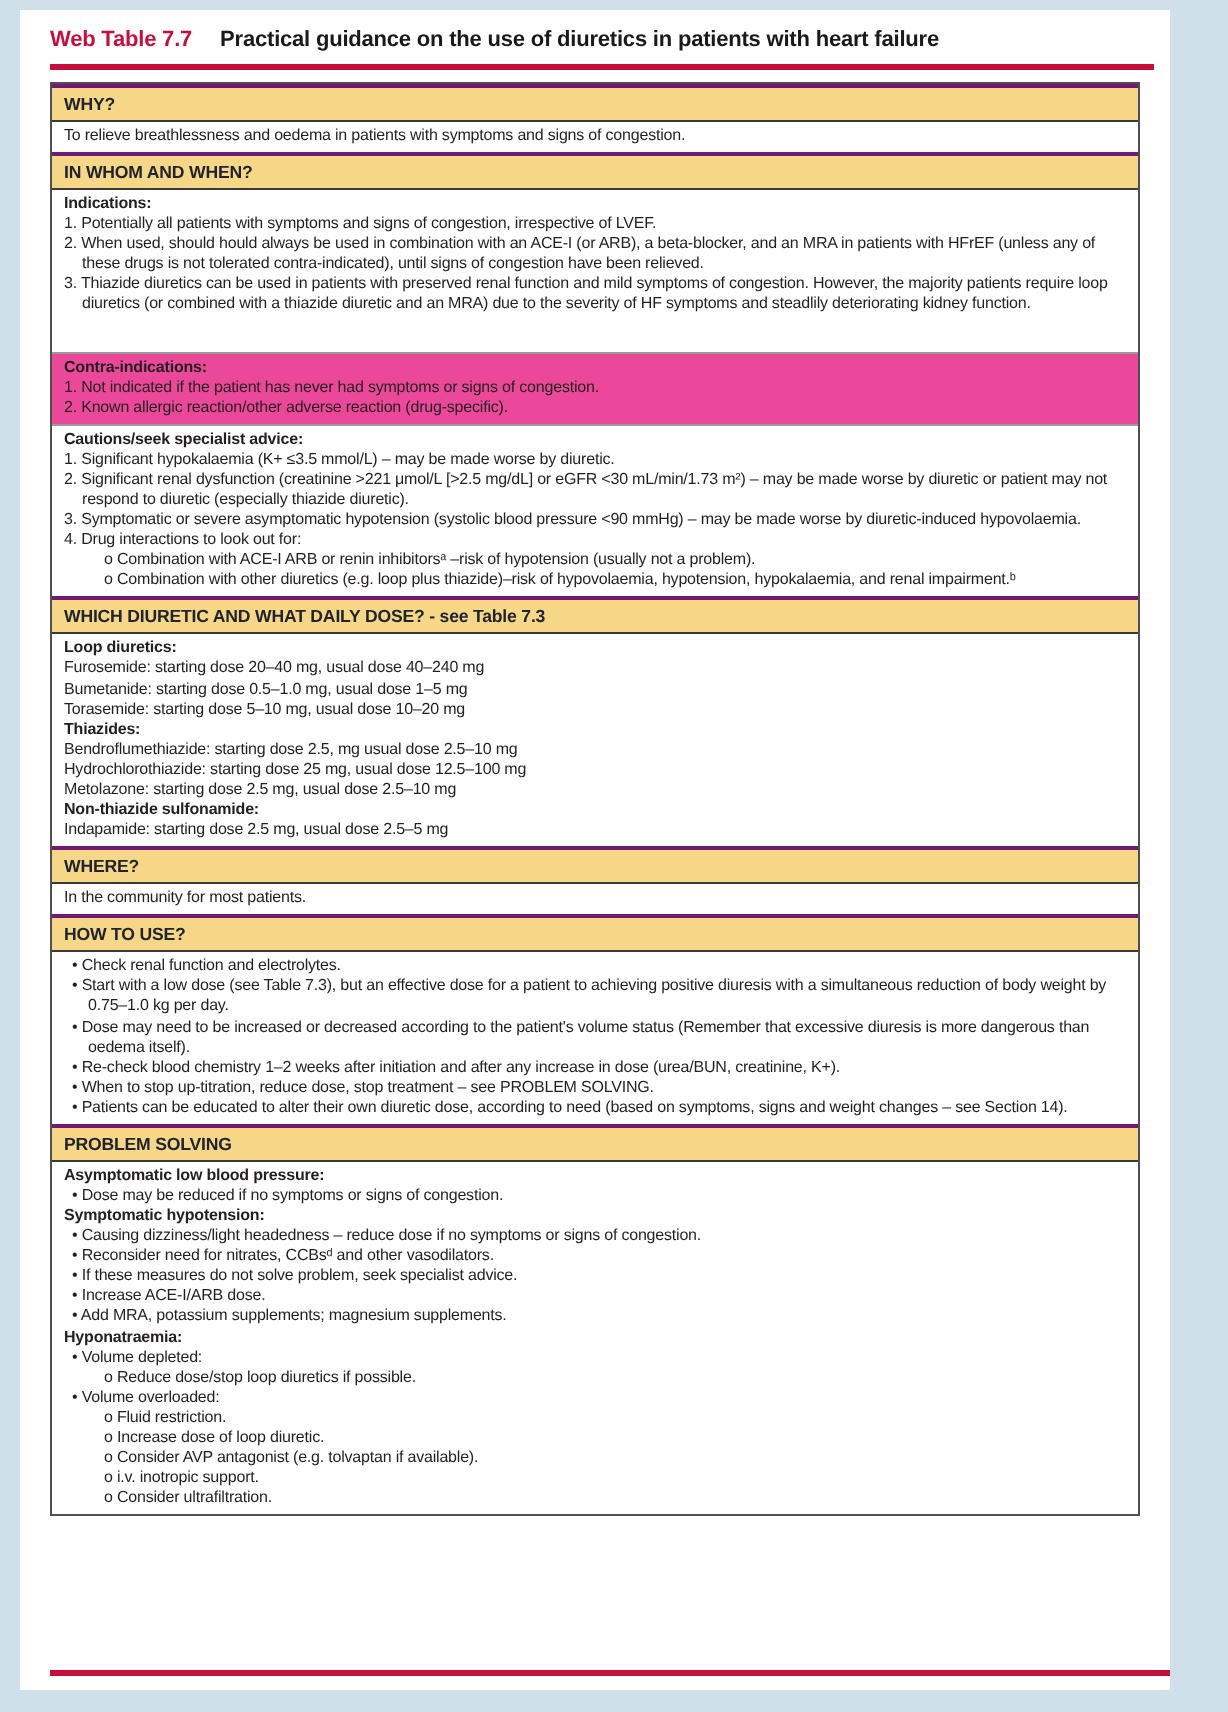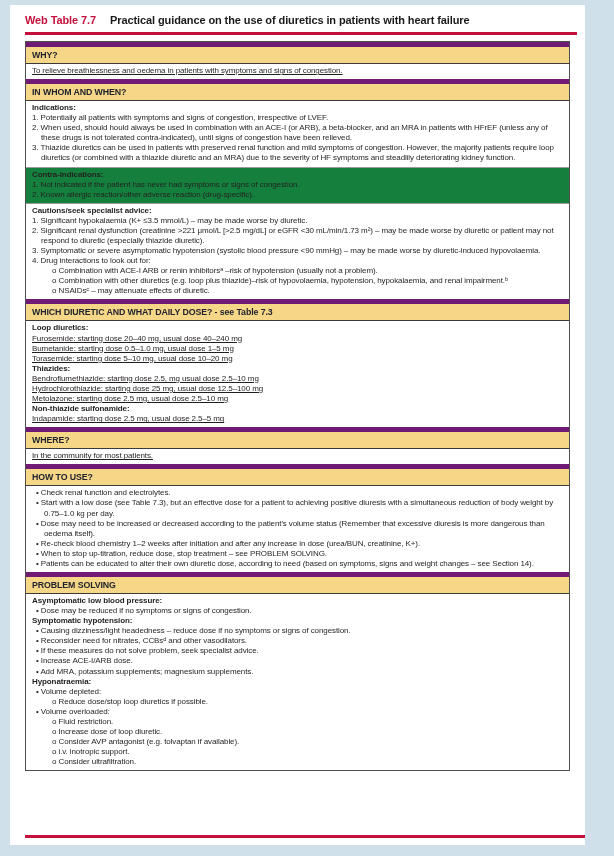--- a/index.html
+++ b/index.html
@@ -38,42 +38,42 @@
     width: 565px;
   }
   .tbl {
     margin: 6px 0 0 15px;
     width: 545px;
     border: 1px solid #4f4f52;
     background: #ffffff;
   }
   .sec-header {
     background: #f6d787;
-    border-top: 5px solid #701a75;
+    border-top: 2px solid #701a75;
     border-bottom: 1px solid #3a3a3a;
     font-weight: bold;
     font-size: 8.8px;
     letter-spacing: -0.1px;
     padding: 3px 6px 3px 6px;
     color: #21242e;
   }
   .block {
     padding: 2px 5px 3px 6px;
     background: #ffffff;
     font-size: 8px;
     line-height: 1.26;
     letter-spacing: -0.1px;
   }
-  .block.cream { background: #15803d; }
+  .block.cream { background: #ec4899; margin-top: 15px; }
   .block + .block { border-top: 1px solid #9b9b9b; }
   .line.label { font-weight: bold; }
   .line.num   { padding-left: 9px;  text-indent: -9px; }
   .line.bullet{ padding-left: 12px; text-indent: -8px; }
   .line.sub   { padding-left: 30px; text-indent: -10px; }
-  .line.plain { padding-left: 0; text-decoration: underline; }
+  .line.plain { padding-left: 0; }
 </style>
 </head>
 <body>
 
 <div class="page">
   <div class="title-row">
     <span class="title-label">Web Table 7.7</span><span class="title-text">Practical guidance on the use of diuretics in patients with heart failure</span>
   </div>
   <div class="rule top"></div>
   <div class="tbl">
@@ -95,21 +95,20 @@
           <div class="line num">2. Known allergic reaction/other adverse reaction (drug-specific).</div>
         </div>
         <div class="block">
           <div class="line label">Cautions/seek specialist advice:</div>
           <div class="line num">1. Significant hypokalaemia (K+ ≤3.5 mmol/L) – may be made worse by diuretic.</div>
           <div class="line num">2. Significant renal dysfunction (creatinine &gt;221 μmol/L [&gt;2.5 mg/dL] or eGFR &lt;30 mL/min/1.73 m²) – may be made worse by diuretic or patient may not respond to diuretic (especially thiazide diuretic).</div>
           <div class="line num">3. Symptomatic or severe asymptomatic hypotension (systolic blood pressure &lt;90 mmHg) – may be made worse by diuretic-induced hypovolaemia.</div>
           <div class="line num">4. Drug interactions to look out for:</div>
           <div class="line sub">o Combination with ACE-I ARB or renin inhibitorsᵃ –risk of hypotension (usually not a problem).</div>
           <div class="line sub">o Combination with other diuretics (e.g. loop plus thiazide)–risk of hypovolaemia, hypotension, hypokalaemia, and renal impairment.ᵇ</div>
-          <div class="line sub">o NSAIDsᶜ – may attenuate effects of diuretic.</div>
         </div>
         <div class="sec-header">WHICH DIURETIC AND WHAT DAILY DOSE? - see Table 7.3</div>
         <div class="block">
           <div class="line label">Loop diuretics:</div>
           <div class="line plain">Furosemide: starting dose 20–40 mg, usual dose 40–240 mg</div>
           <div class="line plain">Bumetanide: starting dose 0.5–1.0 mg, usual dose 1–5 mg</div>
           <div class="line plain">Torasemide: starting dose 5–10 mg, usual dose 10–20 mg</div>
           <div class="line label">Thiazides:</div>
           <div class="line plain">Bendroflumethiazide: starting dose 2.5, mg usual dose 2.5–10 mg</div>
           <div class="line plain">Hydrochlorothiazide: starting dose 25 mg, usual dose 12.5–100 mg</div>

